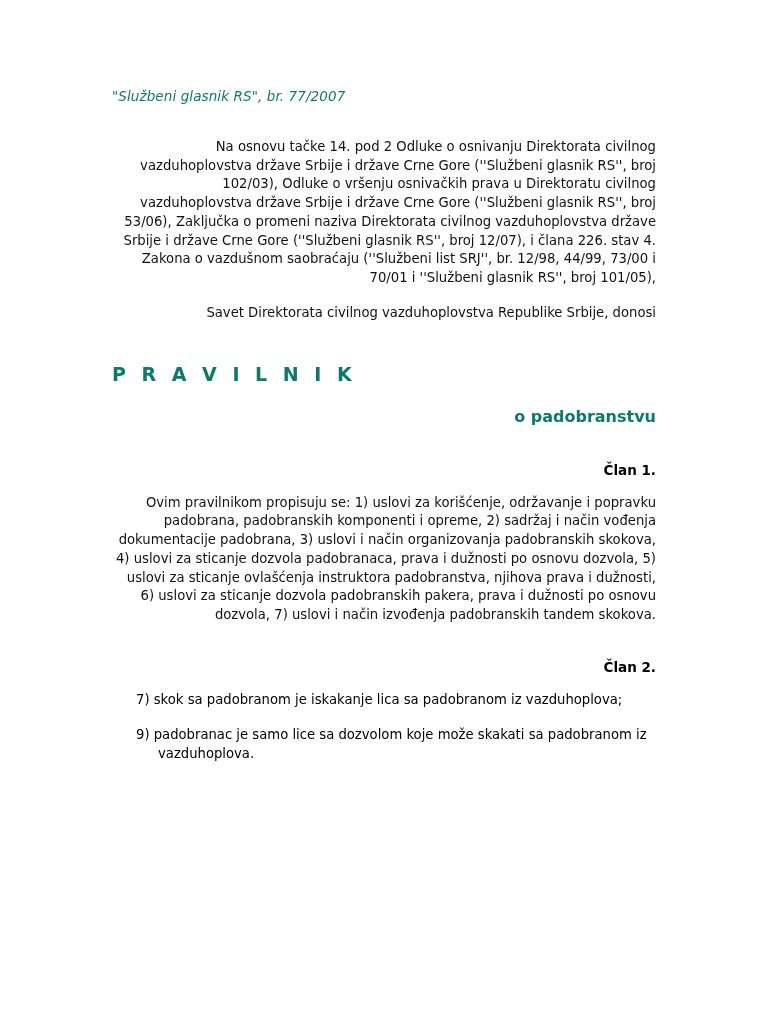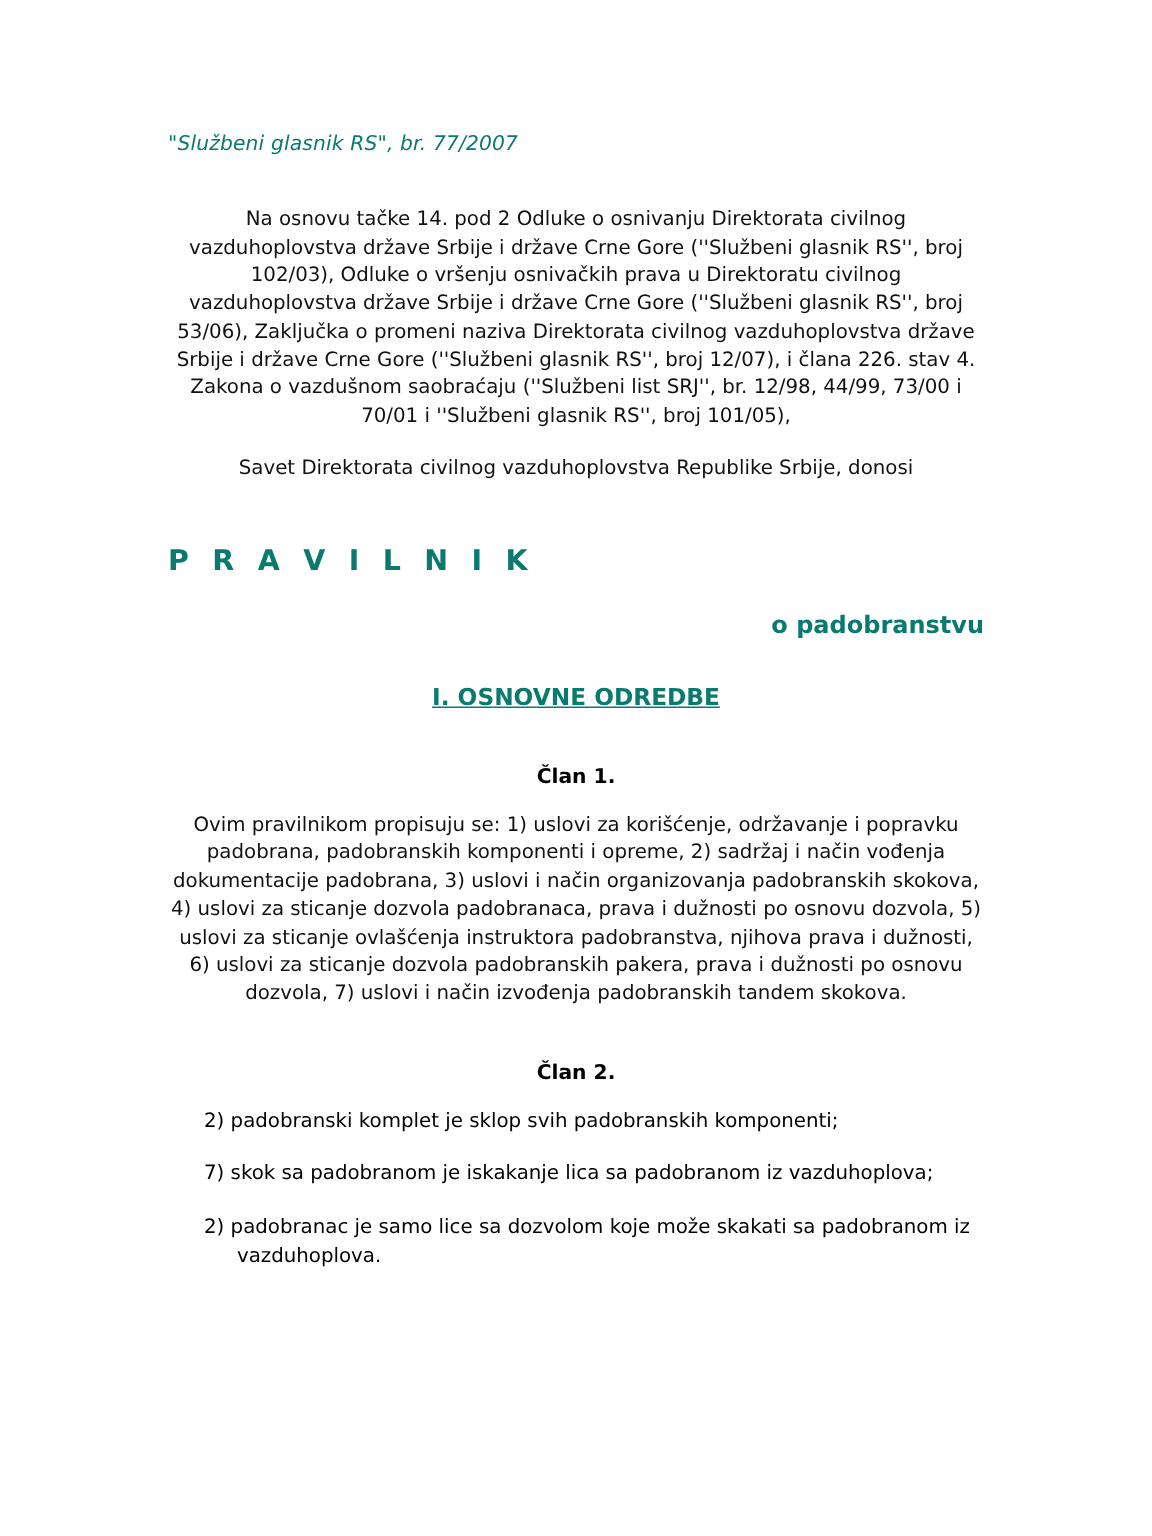--- a/index.html
+++ b/index.html
@@ -25,21 +25,21 @@
     font-style: italic;
     font-size: 13.5px;
     color: #0a7a6e;
     letter-spacing: 0.1px;
     margin: 0 0 34px 0;
   }
   p.body-text {
     font-size: 13.2px;
     line-height: 1.42;
     margin: 0 0 16px 0;
-    text-align: center;
+    text-align: right;
     color: #111111;
   }
   .preamble {
     margin-bottom: 18px;
   }
   .title-main {
     color: #0a7a6e;
     font-weight: bold;
     font-size: 19px;
     letter-spacing: 4.5px;
@@ -54,21 +54,21 @@
   }
   .section-heading {
     text-align: center;
     color: #0a7a6e;
     font-weight: bold;
     font-size: 15.5px;
     margin: 30px 0 0 0;
     text-decoration: underline;
   }
   .article-heading {
-    text-align: center;
+    text-align: right;
     font-weight: bold;
     font-size: 13.5px;
     margin: 36px 0 16px 0;
     color: #000000;
   }
   .article-heading.tight {
     margin-top: 34px;
   }
   ol.definitions {
     list-style: none;
@@ -91,29 +91,27 @@
   <div class="source-ref">"Službeni glasnik RS", br. 77/2007</div>
 
   <p class="body-text preamble">Na osnovu tačke 14. pod 2 Odluke o osnivanju Direktorata civilnog vazduhoplovstva države Srbije i države Crne Gore (''Službeni glasnik RS'', broj 102/03), Odluke o vršenju osnivačkih prava u Direktoratu civilnog vazduhoplovstva države Srbije i države Crne Gore (''Službeni glasnik RS'', broj 53/06), Zaključka o promeni naziva Direktorata civilnog vazduhoplovstva države Srbije i države Crne Gore (''Službeni glasnik RS'', broj 12/07), i člana 226. stav 4. Zakona o vazdušnom saobraćaju (''Službeni list SRJ'', br. 12/98, 44/99, 73/00 i 70/01 i ''Službeni glasnik RS'', broj 101/05),</p>
 
   <p class="body-text">Savet Direktorata civilnog vazduhoplovstva Republike Srbije, donosi</p>
 
   <div class="title-main">P R A V I L N I K</div>
 
   <div class="title-sub">o padobranstvu</div>
 
-  <div class="section-heading">I. OSNOVNE ODREDBE</div>
 
   <div class="article-heading">Član 1.</div>
 
   <p class="body-text">Ovim pravilnikom propisuju se: 1) uslovi za korišćenje, održavanje i popravku padobrana, padobranskih komponenti i opreme, 2) sadržaj i način vođenja dokumentacije padobrana, 3) uslovi i način organizovanja padobranskih skokova, 4) uslovi za sticanje dozvola padobranaca, prava i dužnosti po osnovu dozvola, 5) uslovi za sticanje ovlašćenja instruktora padobranstva, njihova prava i dužnosti, 6) uslovi za sticanje dozvola padobranskih pakera, prava i dužnosti po osnovu dozvola, 7) uslovi i način izvođenja padobranskih tandem skokova.</p>
 
   <div class="article-heading tight">Član 2.</div>
 
 
   <ol class="definitions">
-    <li>2) padobranski komplet je sklop svih padobranskih komponenti;</li>
     <li>7) skok sa padobranom je iskakanje lica sa padobranom iz vazduhoplova;</li>
-    <li>2) padobranac je samo lice sa dozvolom koje može skakati sa padobranom iz vazduhoplova.</li>
+    <li>9) padobranac je samo lice sa dozvolom koje može skakati sa padobranom iz vazduhoplova.</li>
   </ol>
 
 
 </div>
 
 </body></html>

